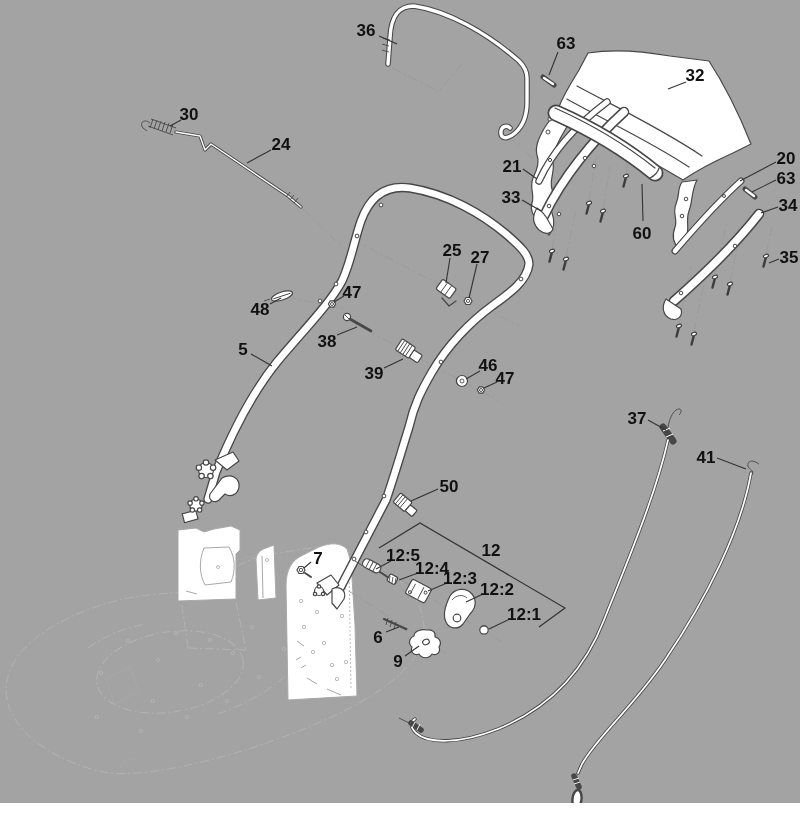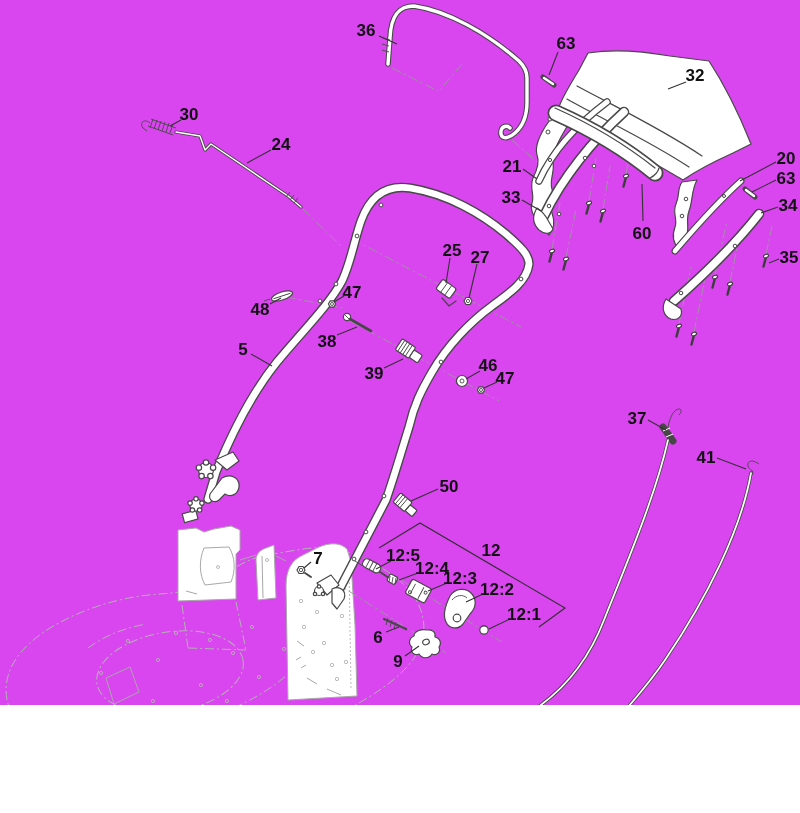--- a/index.html
+++ b/index.html
@@ -1,16 +1,16 @@
 <!DOCTYPE html>
 <html><head>
 <meta charset="utf-8">
 <style>
   html,body{margin:0;padding:0;background:#fff;}
-  #stage{position:relative;width:800px;height:705px;background:#d946ef;overflow:hidden;}
+  #stage{position:relative;width:800px;height:803px;background:#a3a3a3;overflow:hidden;}
   svg{display:block;}
   .ln{stroke:#474747;stroke-width:1.2;fill:none;stroke-linecap:round;stroke-linejoin:round;}
   .lnf{stroke:#474747;stroke-width:1.2;fill:#fff;stroke-linejoin:round;}
   .thin{stroke:#474747;stroke-width:0.9;fill:none;}
   .ph{stroke:#b3b3b3;stroke-width:1;fill:none;stroke-dasharray:9 3 2 3;}
   .phs{stroke:#a8a8a8;stroke-width:1;fill:none;}
   .phf{stroke:#a8a8a8;stroke-width:1;fill:#fff;}
   .phc{stroke:#b3b3b3;stroke-width:0.9;fill:none;}
   .cl{stroke:#9a9a9a;stroke-width:0.9;fill:none;stroke-dasharray:10 3 2.5 3;}
   .tubeO{stroke:#474747;stroke-width:9.5;fill:none;stroke-linecap:round;stroke-linejoin:round;}

